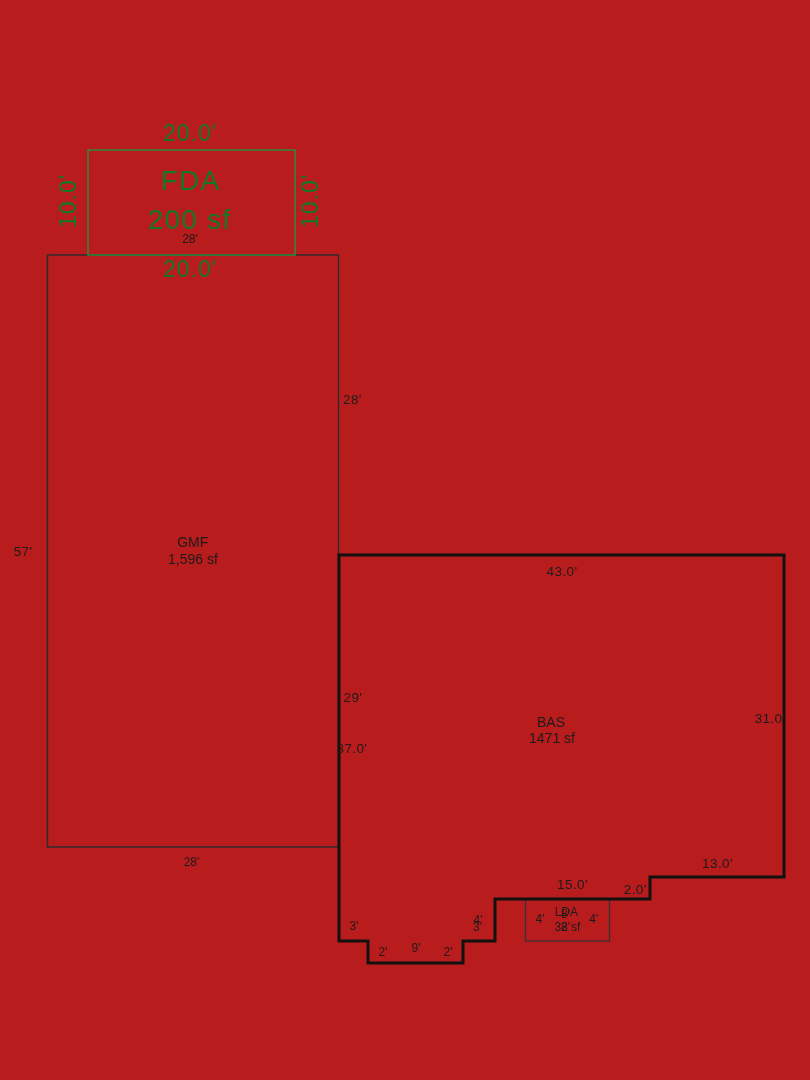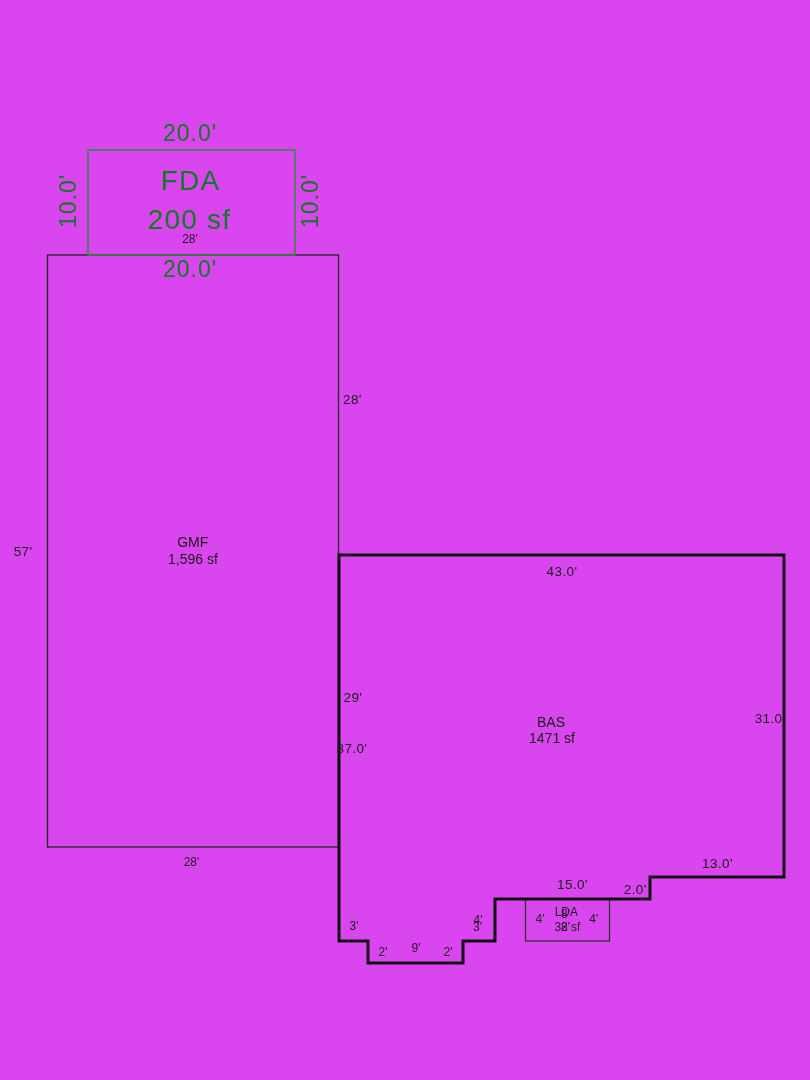--- a/index.html
+++ b/index.html
@@ -1,16 +1,16 @@
 <!DOCTYPE html>
 <html><head>
 <meta charset="utf-8">
 <style>
   html,body{margin:0;padding:0;background:#ffffff;}
-  .page{position:relative;width:810px;height:1080px;background:#d946ef;overflow:hidden;}
+  .page{position:relative;width:810px;height:1080px;background:#b91c1c;overflow:hidden;}
   svg{position:absolute;left:0;top:0;}
   text{font-family:"Liberation Sans", sans-serif;}
   .dim{fill:#1c1c1c;font-size:13.5px;letter-spacing:0.4px;}
   .dimsm{fill:#1c1c1c;font-size:12px;}
   .room{fill:#1c1c1c;font-size:14px;}
   .gdim{fill:#117a22;font-size:23px;letter-spacing:1px;}
   .gbig{fill:#117a22;font-size:28px;letter-spacing:1.2px;}
 </style>
 </head>
 <body>

